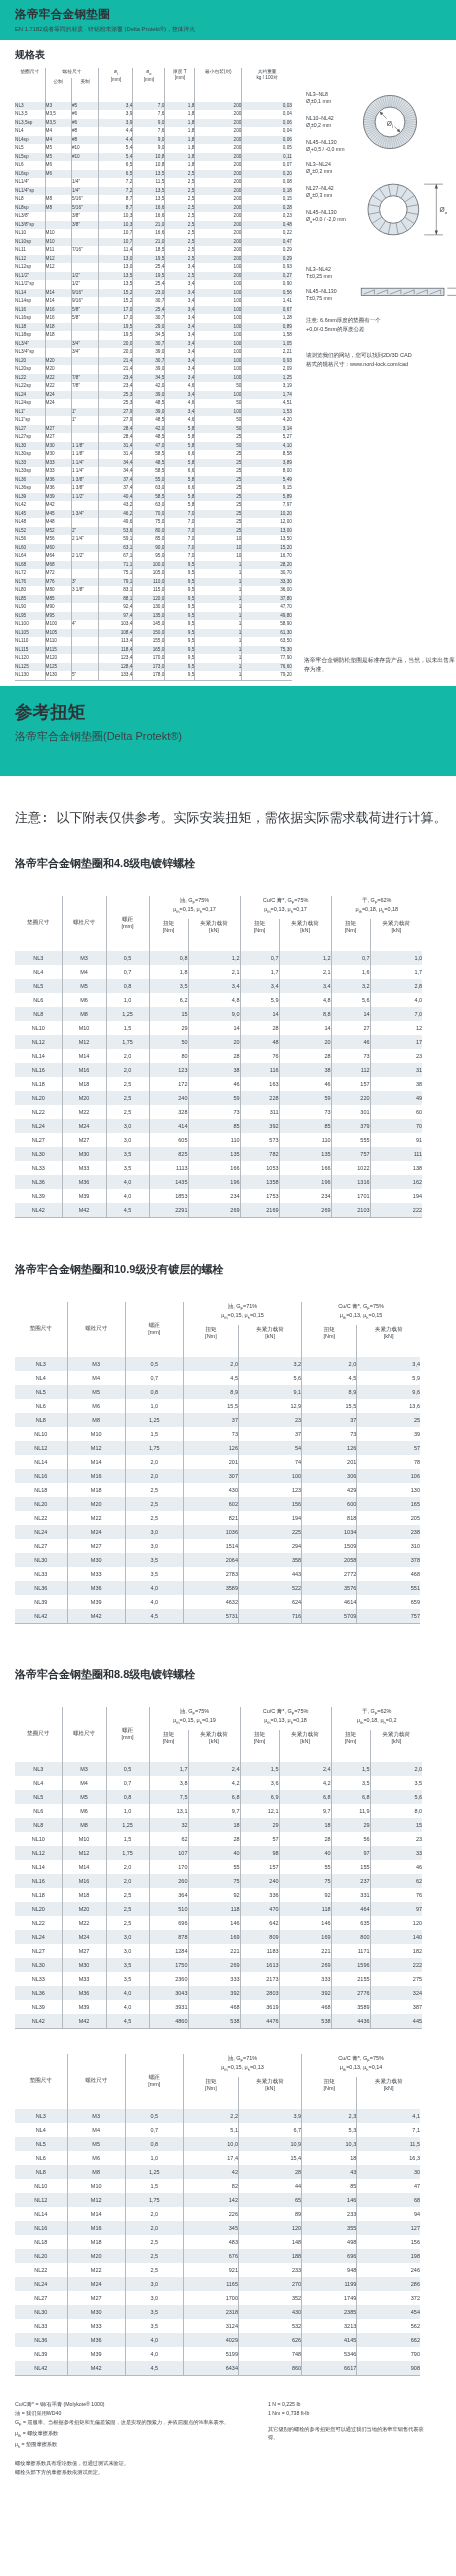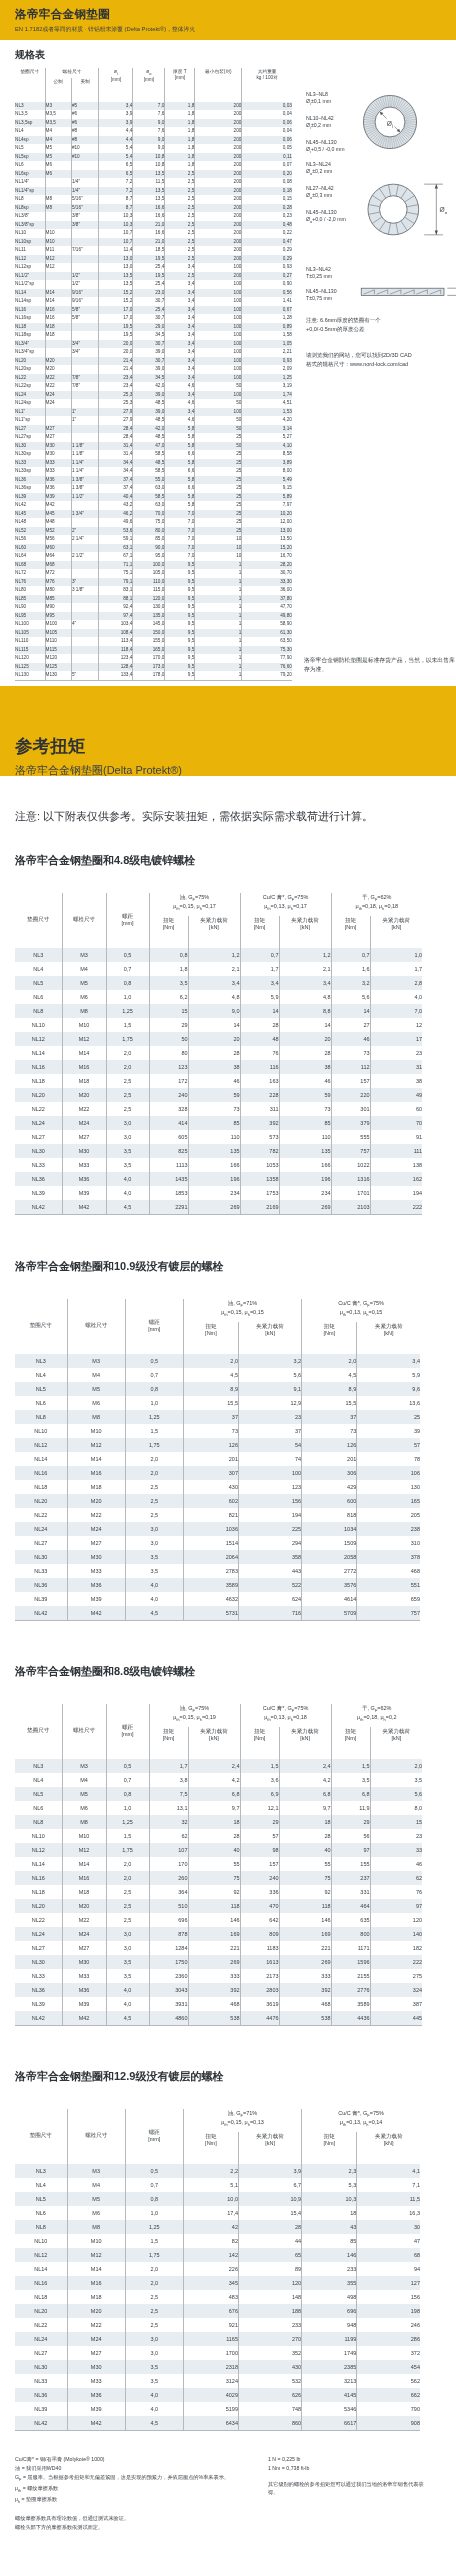--- a/index.html
+++ b/index.html
@@ -1,18 +1,18 @@
 <!DOCTYPE html>
 <html style="font-size:8.8px"><head>
 <meta charset="utf-8">
 <style>
   html,body{margin:0;padding:0;background:#fff;}
   #page{position:relative;width:457px;height:2576px;background:#fff;overflow:hidden;
         font-family:"Liberation Sans","DejaVu Sans",sans-serif;color:#3c4146;}
-  .band{background:#eab308;}
+  .band{background:#14b8a6;}
   .band1{height:40px;padding:7.2px 0 0 15px;box-sizing:border-box;}
   .band1 h1{margin:0;font-size:11.6px;font-weight:700;color:#2e3338;letter-spacing:0.3px;}
   .band1 .sub{margin-top:2.8px;font-size:5.8px;color:#3c4146;}
   .h-spec{margin:7.7px 0 0 15px;font-size:10px;font-weight:700;color:#2e3338;}
   .spec-area{position:relative;margin:6.6px 0 0 15px;width:427px;height:602px;}
   table{border-collapse:collapse;table-layout:fixed;}
   .spec{width:276px;font-size:4.7px;border-bottom:0.6px solid #b3b9be;}
   .spec th{font-weight:400;text-align:center;vertical-align:top;padding-top:1.1px;line-height:6px;}
   .spec thead tr:first-child{height:9.4px;}
   .spec thead tr:last-child th{height:22px;}
@@ -26,24 +26,24 @@
   .sc3,.sc4,.sc5{text-align:right;padding-right:12px;}
   .sc6{text-align:right;padding-right:20px;}
   .sc7{text-align:right;padding-right:21px;}
   .spec tbody tr:nth-child(odd),.tq tbody tr:nth-child(odd){background:#e8edf2;}
   .sidebar{position:absolute;left:291px;top:23px;width:153px;font-size:5.2px;line-height:7.2px;}
   .sb-block{position:absolute;display:flex;}
   .tols{width:53px;flex:none;}
   .tol{margin-bottom:7.2px;}
   .sb-note{position:absolute;font-size:5.5px;line-height:8.3px;width:153px;}
   .stock-note{position:absolute;left:289px;top:588px;width:153px;font-size:5.8px;line-height:9px;}
-  .band2{margin-top:15.4px;height:90px;padding:48px 0 0 15px;box-sizing:border-box;}
+  .band2{margin-top:15.4px;height:90px;padding:14px 0 0 15px;box-sizing:border-box;}
   .band2 h2{margin:0;font-size:17.6px;font-weight:700;color:#2e3338;}
   .band2 .sub2{margin-top:5px;font-size:11px;color:#3c4146;}
-  .tq-note{margin:33px 0 0 15px;font-size:11px;color:#2e3338;}
+  .tq-note{margin:33px 0 0 15px;font-size:13px;color:#2e3338;font-family:Liberation Mono, monospace;}
   .tq-title{margin:43px 0 0 15px;font-size:11px;font-weight:700;color:#2e3338;}
   #tt0{margin-top:29px;} #tt1{margin-top:44px;}
   .tq-wrap{margin:25px 0 0 15px;}
   .tq{width:405px;font-size:5.5px;border-bottom:0.6px solid #b3b9be;}
   .tq th{font-weight:400;line-height:7.2px;vertical-align:top;padding-top:1.1px;}
   .tq th.mid{vertical-align:middle;padding-top:0;}
   .tq thead tr:first-child{height:23px;}
   .tq thead tr:last-child th{height:30px;}
   .tq td{height:14px;padding:0;line-height:14px;}
   .tq th,.tq td{border-right:0.6px solid #b3b9be;}
@@ -1646,21 +1646,20 @@
               <td class="tcn">538</td>
               <td class="tcn">4476</td>
               <td class="tcn">538</td>
               <td class="tcn">4436</td>
               <td class="tcn">445</td>
             </tr>
           </tbody>
         </table>
       </div>
 
-    <h3 class="tq-title" id="tt3">洛帝牢合金钢垫圈和12.9级没有镀层的螺栓</h3>
     <div class="tq-wrap" id="tq3">
         <table class="tq">
           <colgroup>
             <col style="width:52px">
             <col style="width:58px">
             <col style="width:58px">
             <col style="width:55px">
             <col style="width:63px">
             <col style="width:55px">
             <col style="width:63px">

